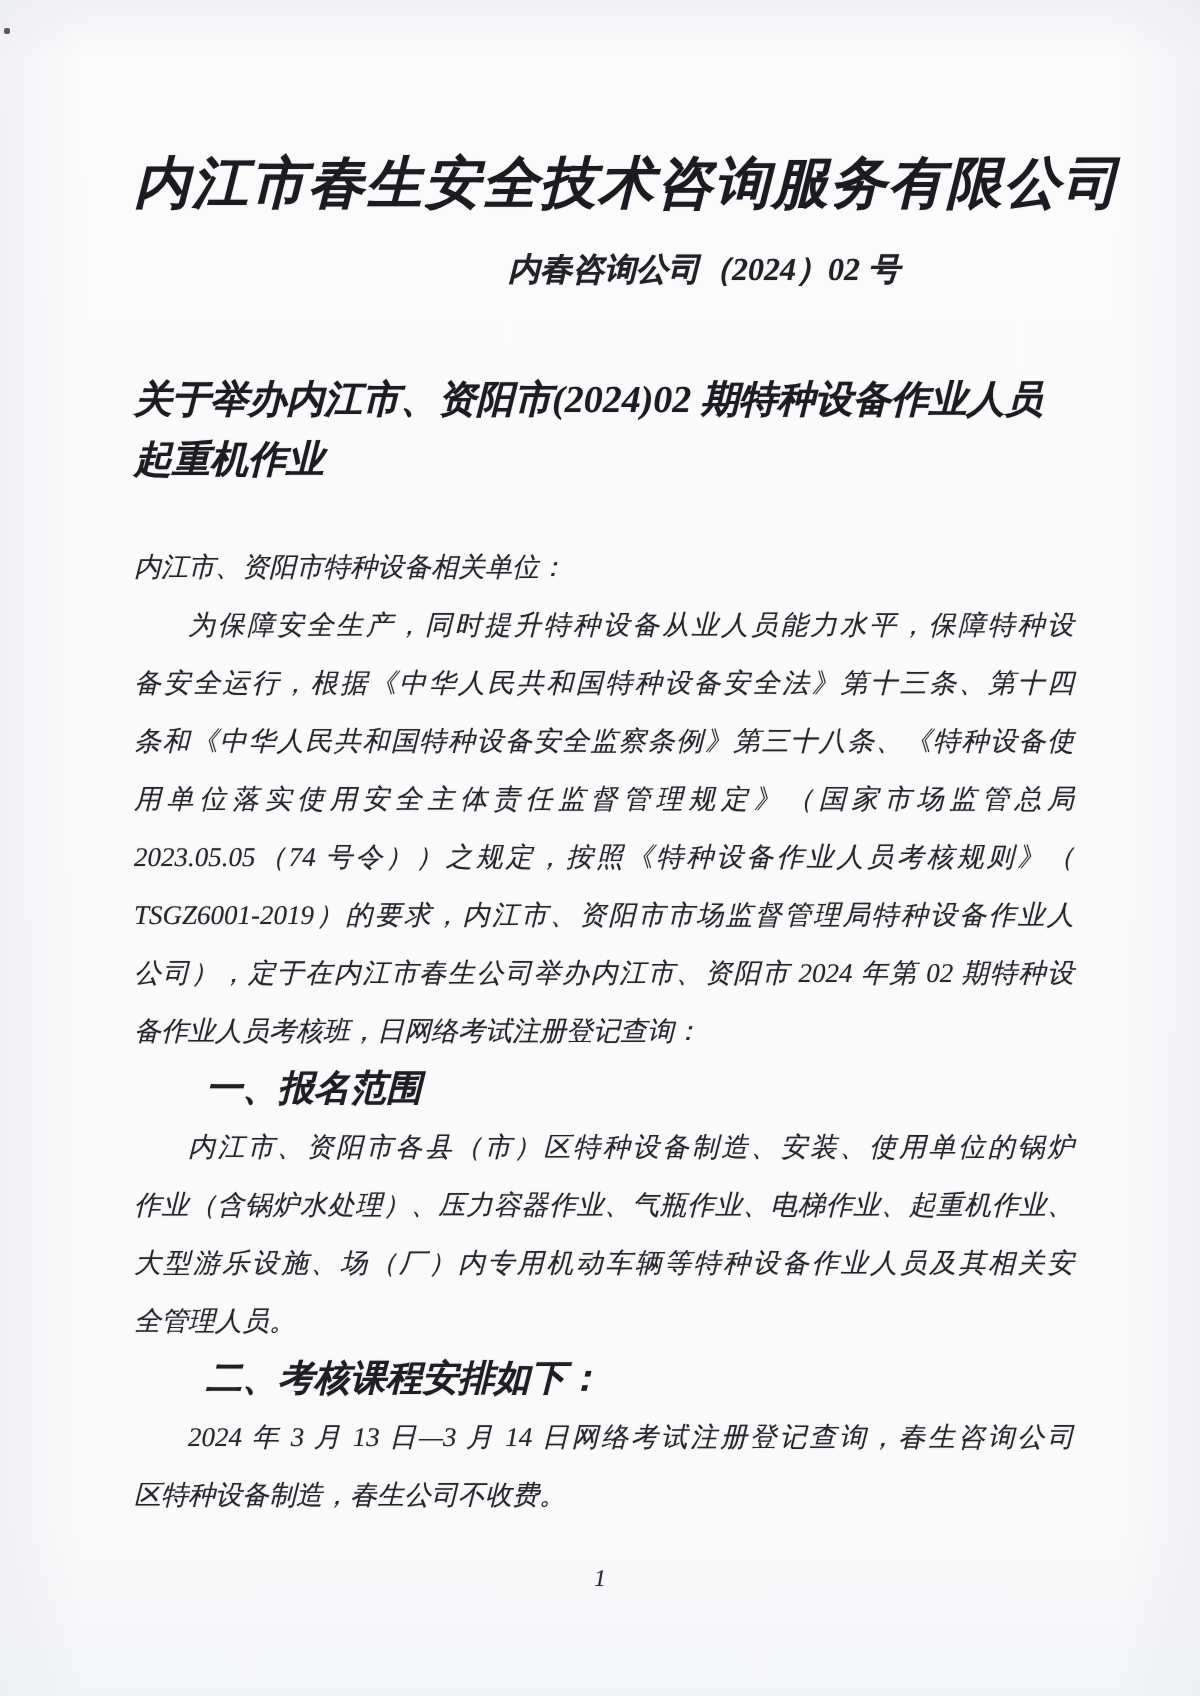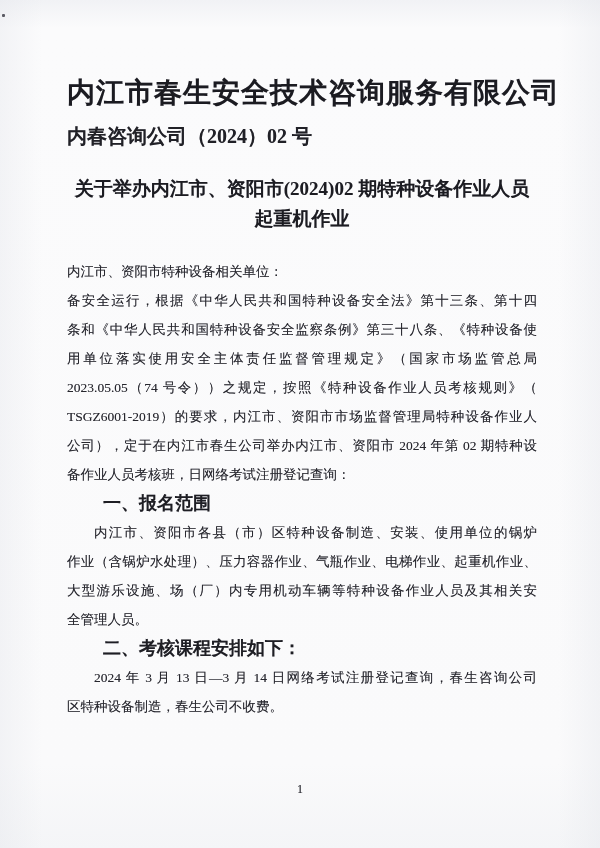--- a/index.html
+++ b/index.html
@@ -14,20 +14,21 @@
     box-sizing: border-box;
     margin: 0;
     padding: 76px 63px 18px 67px;
     overflow: hidden;
     color: #26262d;
     font-family: "Liberation Serif", "DejaVu Serif", serif;
     text-shadow: 0 0 0.6px rgba(40, 40, 52, 0.38);
     background:
       linear-gradient(90deg, rgba(226,228,234,0.35) 0, rgba(255,255,255,0) 7%, rgba(255,255,255,0) 93%, rgba(226,228,234,0.35) 100%),
       linear-gradient(180deg, #f1f2f5 0px, #fbfbfc 28px, #fafafb 90%, #f4f5f7 100%);
+    font-style: italic;
   }
   .speck {
     position: absolute;
     left: 2px;
     top: 14px;
     width: 3px;
     height: 3px;
     border-radius: 1px;
     background: #5a5a63;
   }
@@ -37,30 +38,29 @@
     font-size: 28px;
     line-height: 34px;
     font-weight: 700;
     letter-spacing: 1px;
     color: #1b1b21;
     white-space: nowrap;
   }
   .docnum {
     margin-top: 16px;
     padding-right: 87px;
-    text-align: left;
-    font-size: 20px;
+    text-align: right;
+    font-size: 16px;
     line-height: 20px;
     font-weight: 700;
     color: #212127;
     white-space: nowrap;
   }
   .subject {
-    margin-top: 28px;
-    text-align: center;
+    margin-top: 40px;
     font-size: 19px;
     line-height: 30px;
     font-weight: 700;
     color: #1c1c22;
   }
   .bodytext {
     margin-top: 23px;
     font-size: 13.5px;
     line-height: 29px;
   }
@@ -102,20 +102,21 @@
 
   <div class="docnum">内春咨询公司（2024）02 号</div>
 
   <div class="subject">
     <div>关于举办内江市、资阳市(2024)02 期特种设备作业人员</div>
     <div>起重机作业</div>
   </div>
 
   <div class="bodytext">
     <div class="ln last">内江市、资阳市特种设备相关单位：</div>
+    <div class="ln ind">为保障安全生产，同时提升特种设备从业人员能力水平，保障特种设</div>
     <div class="ln">备安全运行，根据《中华人民共和国特种设备安全法》第十三条、第十四</div>
     <div class="ln">条和《中华人民共和国特种设备安全监察条例》第三十八条、《特种设备使</div>
     <div class="ln">用单位落实使用安全主体责任监督管理规定》（国家市场监管总局</div>
     <div class="ln">2023.05.05（74 号令））之规定，按照《特种设备作业人员考核规则》（</div>
     <div class="ln">TSGZ6001-2019）的要求，内江市、资阳市市场监督管理局特种设备作业人</div>
     <div class="ln">公司），定于在内江市春生公司举办内江市、资阳市 2024 年第 02 期特种设</div>
     <div class="ln last">备作业人员考核班，日网络考试注册登记查询：</div>
     <div class="ln last ind hd">一、报名范围</div>
     <div class="ln ind">内江市、资阳市各县（市）区特种设备制造、安装、使用单位的锅炉</div>
     <div class="ln">作业（含锅炉水处理）、压力容器作业、气瓶作业、电梯作业、起重机作业、</div>

